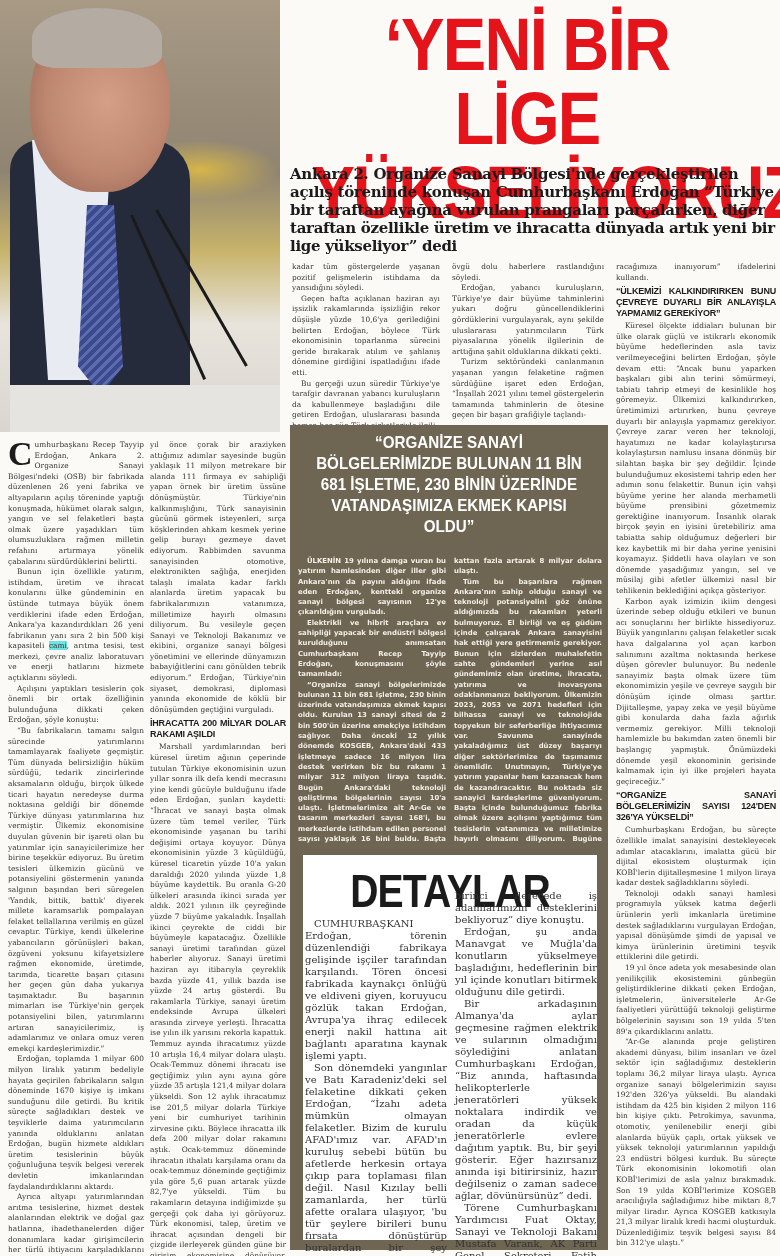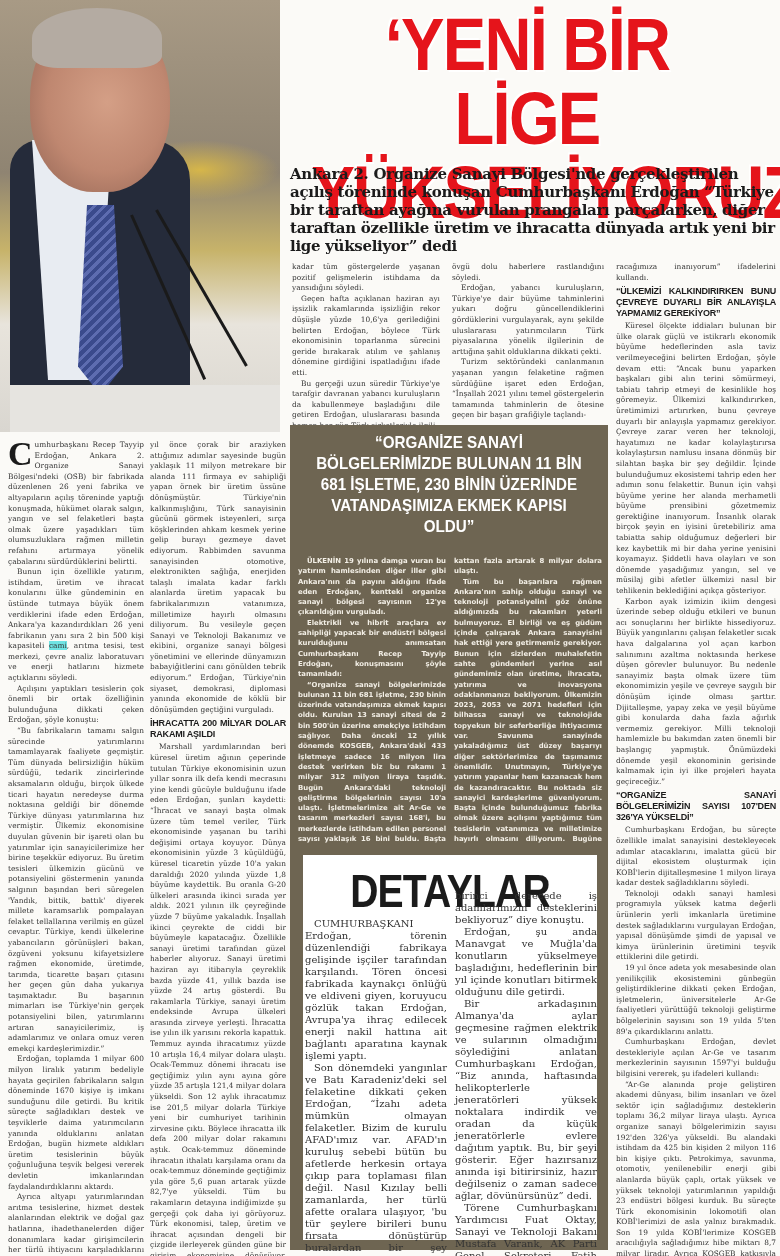--- a/index.html
+++ b/index.html
@@ -98,25 +98,24 @@
   <p class="noindent">övgü dolu haberlere rastlandığını söyledi.</p>
   <p>Erdoğan, yabancı kuruluşların, Türkiye'ye dair büyüme tahminlerini yukarı doğru güncellendiklerini gördüklerini vurgulayarak, aynı şekilde uluslararası yatırımcıların Türk piyasalarına yönelik ilgilerinin de arttığına şahit olduklarına dikkati çekti.</p>
   <p>Turizm sektöründeki canlanmanın yaşanan yangın felaketine rağmen sürdüğüne işaret eden Erdoğan, “İnşallah 2021 yılını temel göstergelerin tamamında tahminlerin de ötesine geçen bir başarı grafiğiyle taçlandı-</p>
 </div>
 
 <div class="col" style="left:616px; top:262px; width:160px;">
   <p class="noindent">racağımıza inanıyorum” ifadelerini kullandı.</p>
   <h4>“ÜLKEMİZİ KALKINDIRIRKEN BUNU ÇEVREYE DUYARLI BİR ANLAYIŞLA YAPMAMIZ GEREKİYOR”</h4>
   <p>Küresel ölçekte iddiaları bulunan bir ülke olarak güçlü ve istikrarlı ekonomik büyüme hedeflerinden asla taviz verilmeyeceğini belirten Erdoğan, şöyle devam etti: “Ancak bunu yaparken başkaları gibi alın terini sömürmeyi, tabiatı tahrip etmeyi de kesinlikle hoş göremeyiz. Ülkemizi kalkındırırken, üretimimizi artırırken, bunu çevreye duyarlı bir anlayışla yapmamız gerekiyor. Çevreye zarar veren her teknoloji, hayatımızı ne kadar kolaylaştırırsa kolaylaştırsın namlusu insana dönmüş bir silahtan başka bir şey değildir. İçinde bulunduğumuz ekosistemi tahrip eden her adımın sonu felakettir. Bunun için vahşi büyüme yerine her alanda merhametli büyüme prensibini gözetmemiz gerektiğine inanıyorum. İnsanlık olarak birçok şeyin en iyisini üretebiliriz ama tabiatta sahip olduğumuz değerleri bir kez kaybettik mi bir daha yerine yenisini koyamayız. Şiddetli hava olayları ve son dönemde yaşadığımız yangın, sel ve müsilaj gibi afetler ülkemizi nasıl bir tehlikenin beklediğini açıkça gösteriyor.</p>
   <p>Karbon ayak izimizin ikiim dengesi üzerinde sebep olduğu etkileri ve bunun acı sonuçlarını her birlikte hissediyoruz. Büyük yangınlarını çalışan felaketler sıcak hava dalgalarına yol açan karbon salınımını azaltma noktasında herkese düşen görevler bulunuyor. Bu nedenle sanayimiz başta olmak üzere tüm ekonomimizin yeşile ve çevreye saygılı bir dönüşüm içinde olması şarttır. Dijitalleşme, yapay zeka ve yeşil büyüme gibi konularda daha fazla ağırlık vermemiz gerekiyor. Milli teknoloji hamlemizle bu bakımdan zaten önemli bir başlangıç yapmıştık. Önümüzdeki dönemde yeşil ekonominin gerisinde kalmamak için iyi ilke projeleri hayata geçireceğiz.”</p>
-  <h4>“ORGANİZE SANAYİ BÖLGELERİMİZİN SAYISI 107'DEN 326'YA YÜKSELDİ”</h4>
+  <h4>“ORGANİZE SANAYİ BÖLGELERİMİZİN SAYISI 124'DEN 326'YA YÜKSELDİ”</h4>
   <p>Cumhurbaşkanı Erdoğan, bu süreçte özellikle imalat sanayisini destekleyecek adımlar atacaklarını, imalatta gücü bir dijital ekosistem oluşturmak için KOBİ'lerin dijitalleşmesine 1 milyon liraya kadar destek sağladıklarını söyledi.</p>
   <p>Teknoloji odaklı sanayi hamlesi programıyla yüksek katma değerli ürünlerin yerli imkanlarla üretimine destek sağladıklarını vurgulayan Erdoğan, yapısal dönüşümde şimdi de yapısal ve kimya ürünlerinin üretimini teşvik ettiklerini dile getirdi.</p>
   <p>19 yıl önce adeta yok mesabesinde olan yenilikçilik ekosistemini günbegün geliştirdiklerine dikkati çeken Erdoğan, işletmelerin, üniversitelerle Ar-Ge faaliyetleri yürüttüğü teknoloji geliştirme bölgelerinin sayısını son 19 yılda 5'ten 89'a çıkardıklarını anlattı.</p>
-  <p>Cumhurbaşkanı Erdoğan, devlet destekleriyle açılan Ar-Ge ve tasarım merkezlerinin sayısının 1597'yi bulduğu bilgisini vererek, şu ifadeleri kullandı:</p>
   <p>“Ar-Ge alanında proje geliştiren akademi dünyası, bilim insanları ve özel sektör için sağladığımız desteklerin toplamı 36,2 milyar liraya ulaştı. Ayrıca organize sanayi bölgelerimizin sayısı 192'den 326'ya yükseldi. Bu alandaki istihdam da 425 bin kişiden 2 milyon 116 bin kişiye çıktı. Petrokimya, savunma, otomotiv, yenilenebilir enerji gibi alanlarda büyük çaplı, ortak yüksek ve yüksek teknoloji yatırımlarının yapıldığı 23 endüstri bölgesi kurduk. Bu süreçte Türk ekonomisinin lokomotifi olan KOBİ'lerimizi de asla yalnız bırakmadık. Son 19 yılda KOBİ'lerimize KOSGEB aracılığıyla sağladığımız hibe miktarı 8,7 milyar liradır. Ayrıca KOSGEB katkısıyla 21,3 milyar liralık kredi hacmi oluşturduk. Düzenlediğimiz teşvik belgesi sayısı 84 bin 312'ye ulaştı.”</p>
 </div>
 
 <div class="pullbox"></div>
 <div class="pullquote">“ORGANİZE SANAYİ BÖLGELERİMİZDE BULUNAN 11 BİN 681 İŞLETME, 230 BİNİN ÜZERİNDE VATANDAŞIMIZA EKMEK KAPISI OLDU”</div>
 <div class="boxcol" style="left:298px; top:532px; width:148px;">
   <p>ÜLKENİN 19 yılına damga vuran bu yatırım hamlesinden diğer iller gibi Ankara'nın da payını aldığını ifade eden Erdoğan, kentteki organize sanayi bölgesi sayısının 12'ye çıkarıldığını vurguladı.</p>
   <p>Elektrikli ve hibrit araçlara ev sahipliği yapacak bir endüstri bölgesi kurulduğunu anımsatan Cumhurbaşkanı Recep Tayyip Erdoğan, konuşmasını şöyle tamamladı:</p>
   <p>“Organize sanayi bölgelerimizde bulunan 11 bin 681 işletme, 230 binin üzerinde vatandaşımıza ekmek kapısı oldu. Kurulan 13 sanayi sitesi de 2 bin 500'ün üzerine emekçiye istihdam sağlıyor. Daha önceki 12 yıllık dönemde KOSGEB, Ankara'daki 433 işletmeye sadece 16 milyon lira destek verirken biz bu rakamı 1 milyar 312 milyon liraya taşıdık. Bugün Ankara'daki teknoloji geliştirme bölgelerinin sayısı 10'a ulaştı. İşletmelerimize ait Ar-Ge ve tasarım merkezleri sayısı 168'i, bu merkezlerde istihdam edilen personel sayısı yaklaşık 16 bini buldu. Başta savunma sanayi olmak üzere tüm sektörlerde müthiş bir ivme yakalayan Ankara, ülkemizin en önemli üretim üslerinden biri haline geliyor. Son 19 yılda şehrin ihracatı 5</p>
 </div>

